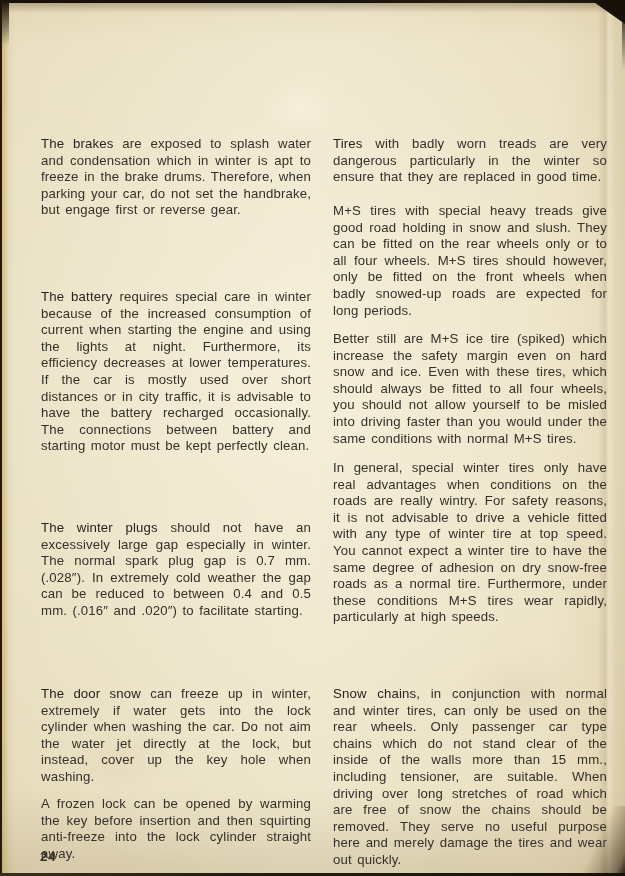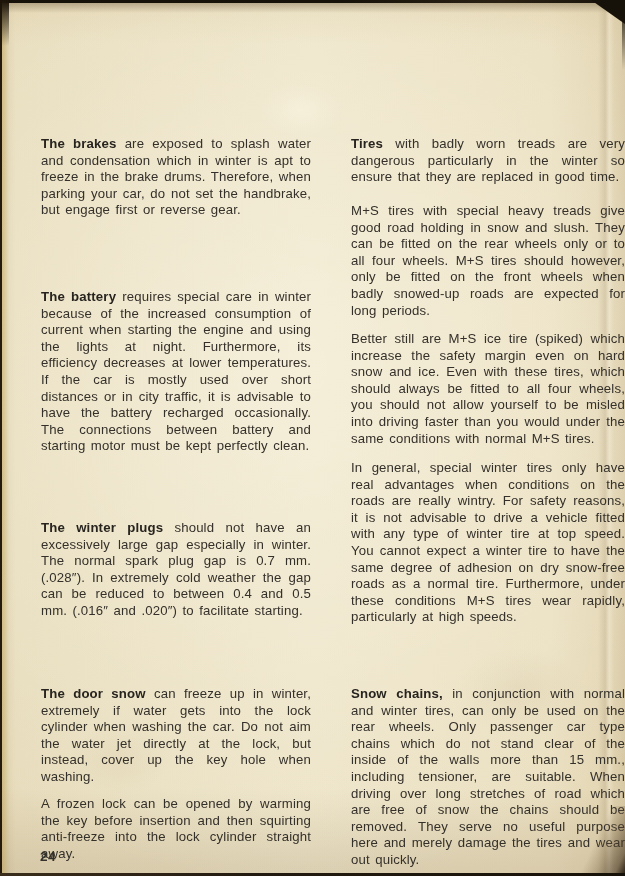--- a/index.html
+++ b/index.html
@@ -72,23 +72,23 @@
     position: absolute;
     width: 270px;
     text-align: justify;
     font-size: 13.2px;
     line-height: 16.6px;
     letter-spacing: 0.15px;
     word-spacing: 1.6px;
     color: #34302a;
     margin: 0;
   }
-  .para b { font-weight: 700; color: #27241f; }
+  .para b { font-weight: 400; color: #27241f; }
   .col-left  { left: 41px; }
-  .col-right { left: 351px; width: 274px; }
+  .col-right { left: 333px; width: 274px; }
   .page-number {
     position: absolute; left: 40px; top: 849px;
     font-size: 13.5px; font-weight: 700; color: #34302a;
     letter-spacing: 0.5px;
   }
 </style>
 </head>
 <body>
 
 <div class="page">

